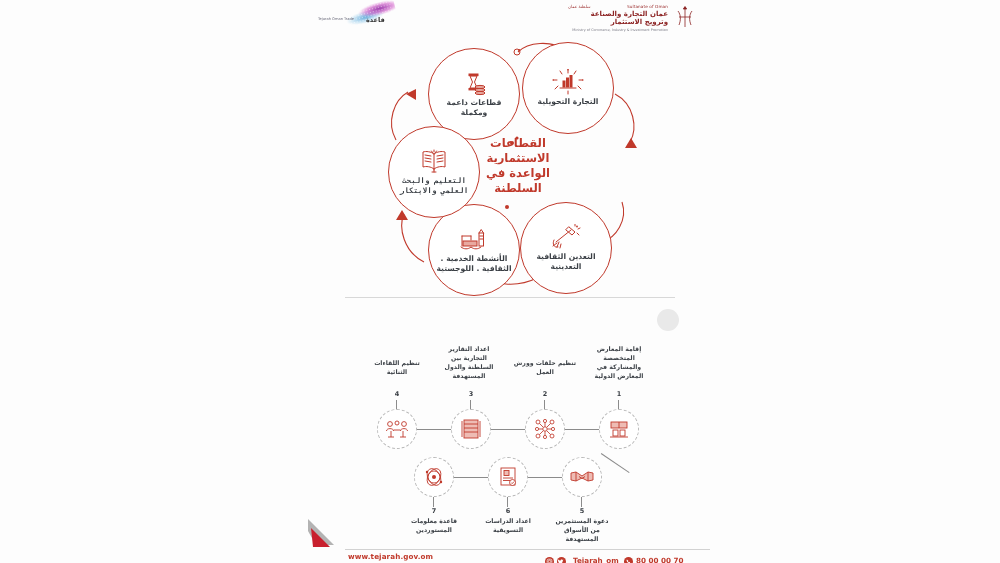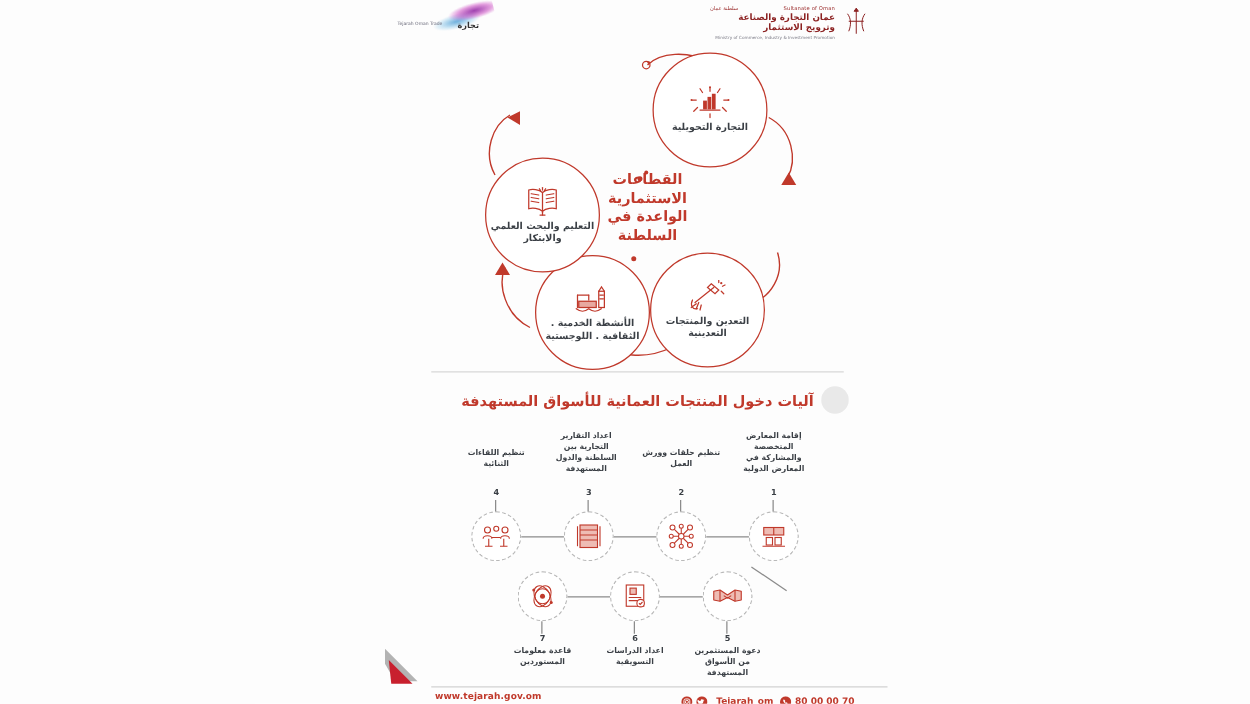--- a/index.html
+++ b/index.html
@@ -73,21 +73,21 @@
     display:flex;flex-direction:column;align-items:center;justify-content:center;
   }
   .fl-node .ic{height:26px;display:flex;align-items:flex-end;justify-content:center;margin-bottom:2px;}
   .fl-node .lbl{
     font-size:7.6px;color:#3a3f45;font-weight:bold;line-height:1.35;text-align:center;
     width:84px;letter-spacing:-.1px;
   }
   .n-top-right{left:150px;top:0px;}
   .n-top-left{left:56px;top:6px;}
   .n-right{left:186px;top:80px;}
-  .n-left{left:16px;top:84px;}
+  .n-left{left:16px;top:84px;font-family:Liberation Mono, monospace;}
   .n-bot-right{left:148px;top:160px;}
   .n-bot-left{left:56px;top:162px;}
   .fl-center{
     position:absolute;left:96px;top:78px;width:100px;height:92px;
     display:flex;align-items:center;justify-content:center;
   }
   .fl-center .ctxt{
     font-size:11.5px;line-height:1.3;color:#c0392b;font-weight:bold;text-align:center;
     letter-spacing:-.2px;
   }
@@ -148,21 +148,21 @@
 </head>
 <body>
 
 <div class="page">
 
   <div class="header">
 
     <div class="logo-tejarah">
       <div class="swoosh"></div>
       <div class="swoosh-dots"></div>
-      <div class="ar-word">تجارة</div>
+      <div class="ar-word">قاعدة</div>
       <div class="en-word">Tejarah
 Oman Trade</div>
     </div>
 
     <div class="logo-moci">
       <div class="mark">
         <svg width="22" height="26" viewBox="0 0 22 26">
           <g stroke="#8c2222" stroke-width=".8" fill="none">
             <path d="M11 3 L11 23"></path>
             <path d="M4 7 C7 11, 7 16, 5 21"></path>
@@ -205,20 +205,35 @@
       <circle cx="140" cy="101" r="2" fill="#c0392b"></circle>
       <circle cx="135" cy="165" r="2" fill="#c0392b"></circle>
       <circle cx="145" cy="96" r="1.6" fill="#c0392b"></circle>
       <circle cx="106" cy="166" r="2" fill="#c0392b"></circle>
     </svg>
 
     <div class="fl-center">
       <div class="ctxt">القطاعات الاستثمارية الواعدة في السلطنة</div>
     </div>
 
+    <div class="fl-node n-top-left">
+      <div class="ic">
+        <svg width="26" height="24" viewBox="0 0 26 24">
+          <g stroke="#c0392b" stroke-width="1" fill="none">
+            <rect x="8" y="2" width="9" height="1.6" fill="#c0392b"></rect>
+            <path d="M9 4 L16 4 L13.5 10 L16 16 L9 16 L11.5 10 Z"></path>
+            <rect x="8" y="16.5" width="9" height="1.4" fill="#c0392b"></rect>
+            <ellipse cx="19" cy="15" rx="5" ry="1.6" fill="#e8a9a0"></ellipse>
+            <ellipse cx="19" cy="18" rx="5" ry="1.6" fill="#e8a9a0"></ellipse>
+            <ellipse cx="19" cy="21" rx="5" ry="1.6" fill="#e8a9a0"></ellipse>
+          </g>
+        </svg>
+      </div>
+      <div class="lbl">قطاعات داعمة ومكملة</div>
+    </div>
 
     <div class="fl-node n-top-right">
       <div class="ic">
         <svg width="32" height="26" viewBox="0 0 32 26">
           <g stroke="#c0392b" stroke-width="1" fill="none" stroke-linecap="round">
             <rect x="11" y="12" width="2" height="6" fill="#c0392b"></rect>
             <rect x="14.5" y="9" width="2" height="9" fill="#c0392b"></rect>
             <rect x="18" y="6.5" width="2" height="11.5" fill="#c0392b"></rect>
             <path d="M8 19 L24 19"></path>
             <path d="M16 4 L16 0.5"></path>
@@ -249,21 +264,21 @@
             <path d="M6 19 L2 22"></path>
             <path d="M8 18 L6 23"></path>
             <path d="M10 20 L9 24"></path>
             <path d="M24 2 L24 0"></path>
             <path d="M27 5 L29 4"></path>
             <path d="M26 9 L28 11"></path>
             <circle cx="26" cy="2.5" r=".9" fill="#c0392b" stroke="none"></circle>
           </g>
         </svg>
       </div>
-      <div class="lbl">التعدين والمنتجات التعدينية</div>
+      <div class="lbl">التعدين الثقافية التعدينية</div>
     </div>
 
     <div class="fl-node n-bot-left">
       <div class="ic">
         <svg width="30" height="24" viewBox="0 0 30 24">
           <g stroke="#c0392b" stroke-width="1" fill="none" stroke-linecap="round">
             <path d="M3 8 L3 18"></path>
             <path d="M3 8 L12 8"></path>
             <path d="M12 8 L12 12"></path>
             <rect x="4" y="13" width="14" height="5" fill="#e8a9a0" stroke="#c0392b"></rect>
@@ -299,21 +314,20 @@
           </g>
         </svg>
       </div>
       <div class="lbl">التعليم والبحث العلمي والابتكار</div>
     </div>
   </div>
 
   <div class="divider"></div>
   <div class="sec-title-wrap">
     <div class="sec-bubble"></div>
-    <div class="sec-title">آليات دخول المنتجات العمانية للأسواق المستهدفة</div>
   </div>
 
   <div class="process">
 
     <div class="p-connector" style="left:62px;top:84px;width:40px;"></div>
     <div class="p-connector" style="left:136px;top:84px;width:40px;"></div>
     <div class="p-connector" style="left:210px;top:84px;width:40px;"></div>
 
     <div class="p-connector" style="left:99px;top:132px;width:40px;"></div>
     <div class="p-connector" style="left:173px;top:132px;width:40px;"></div>

